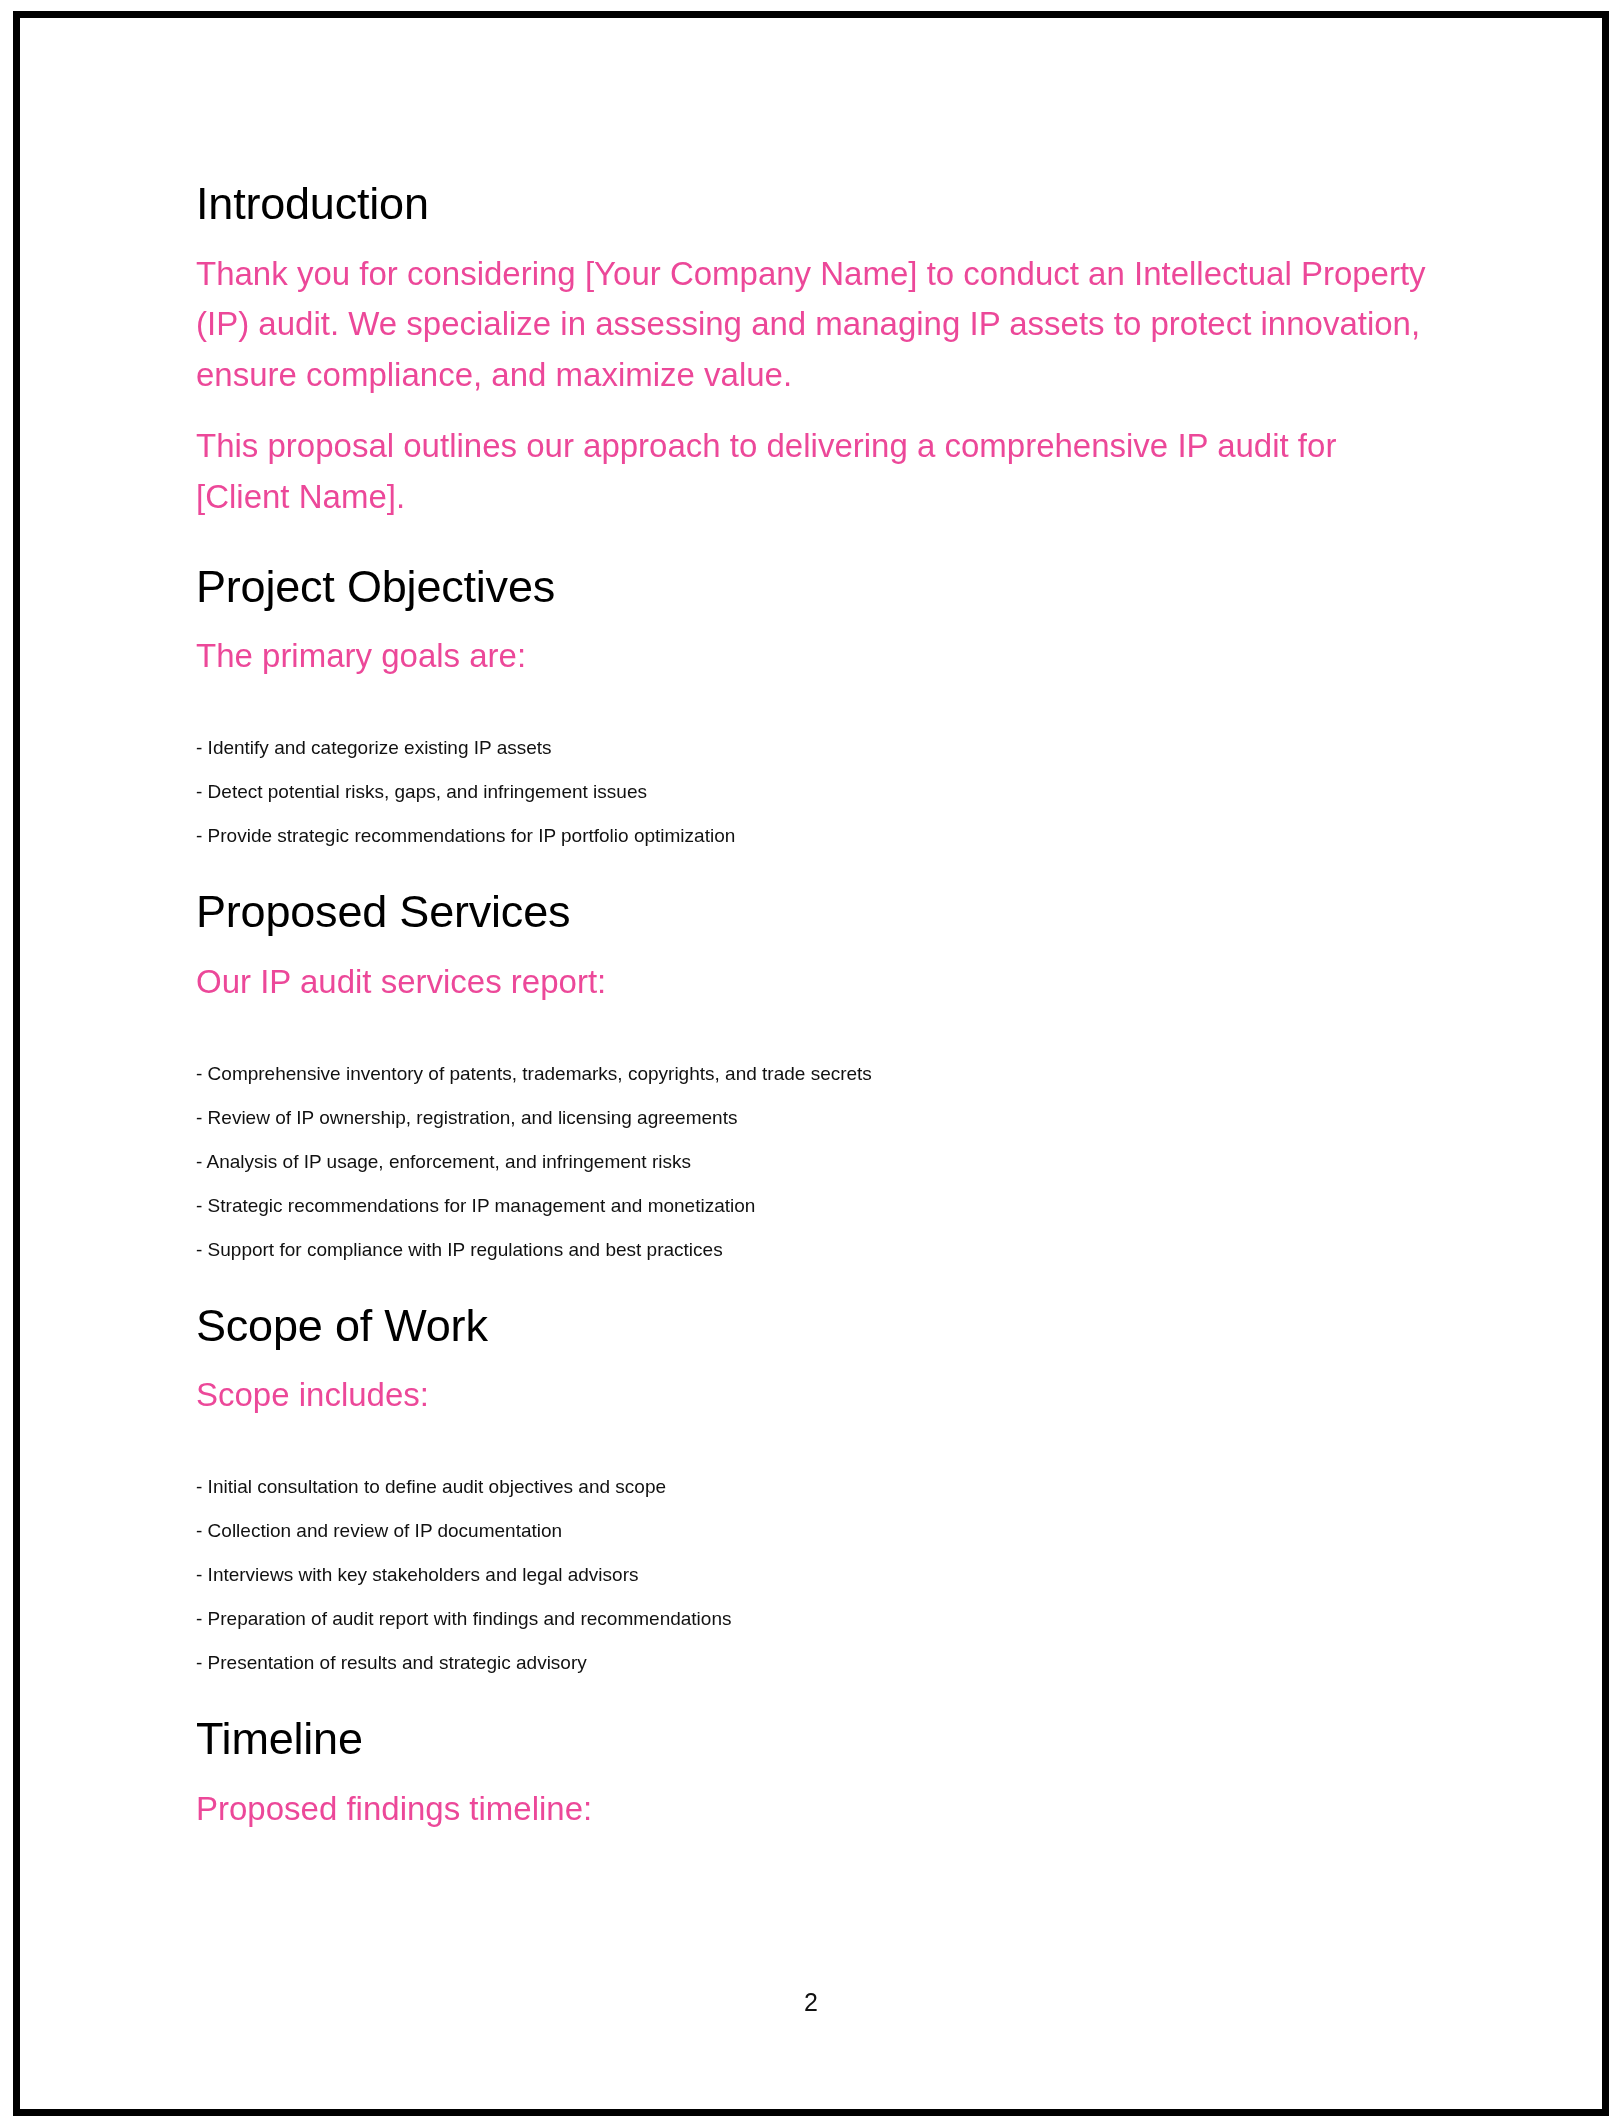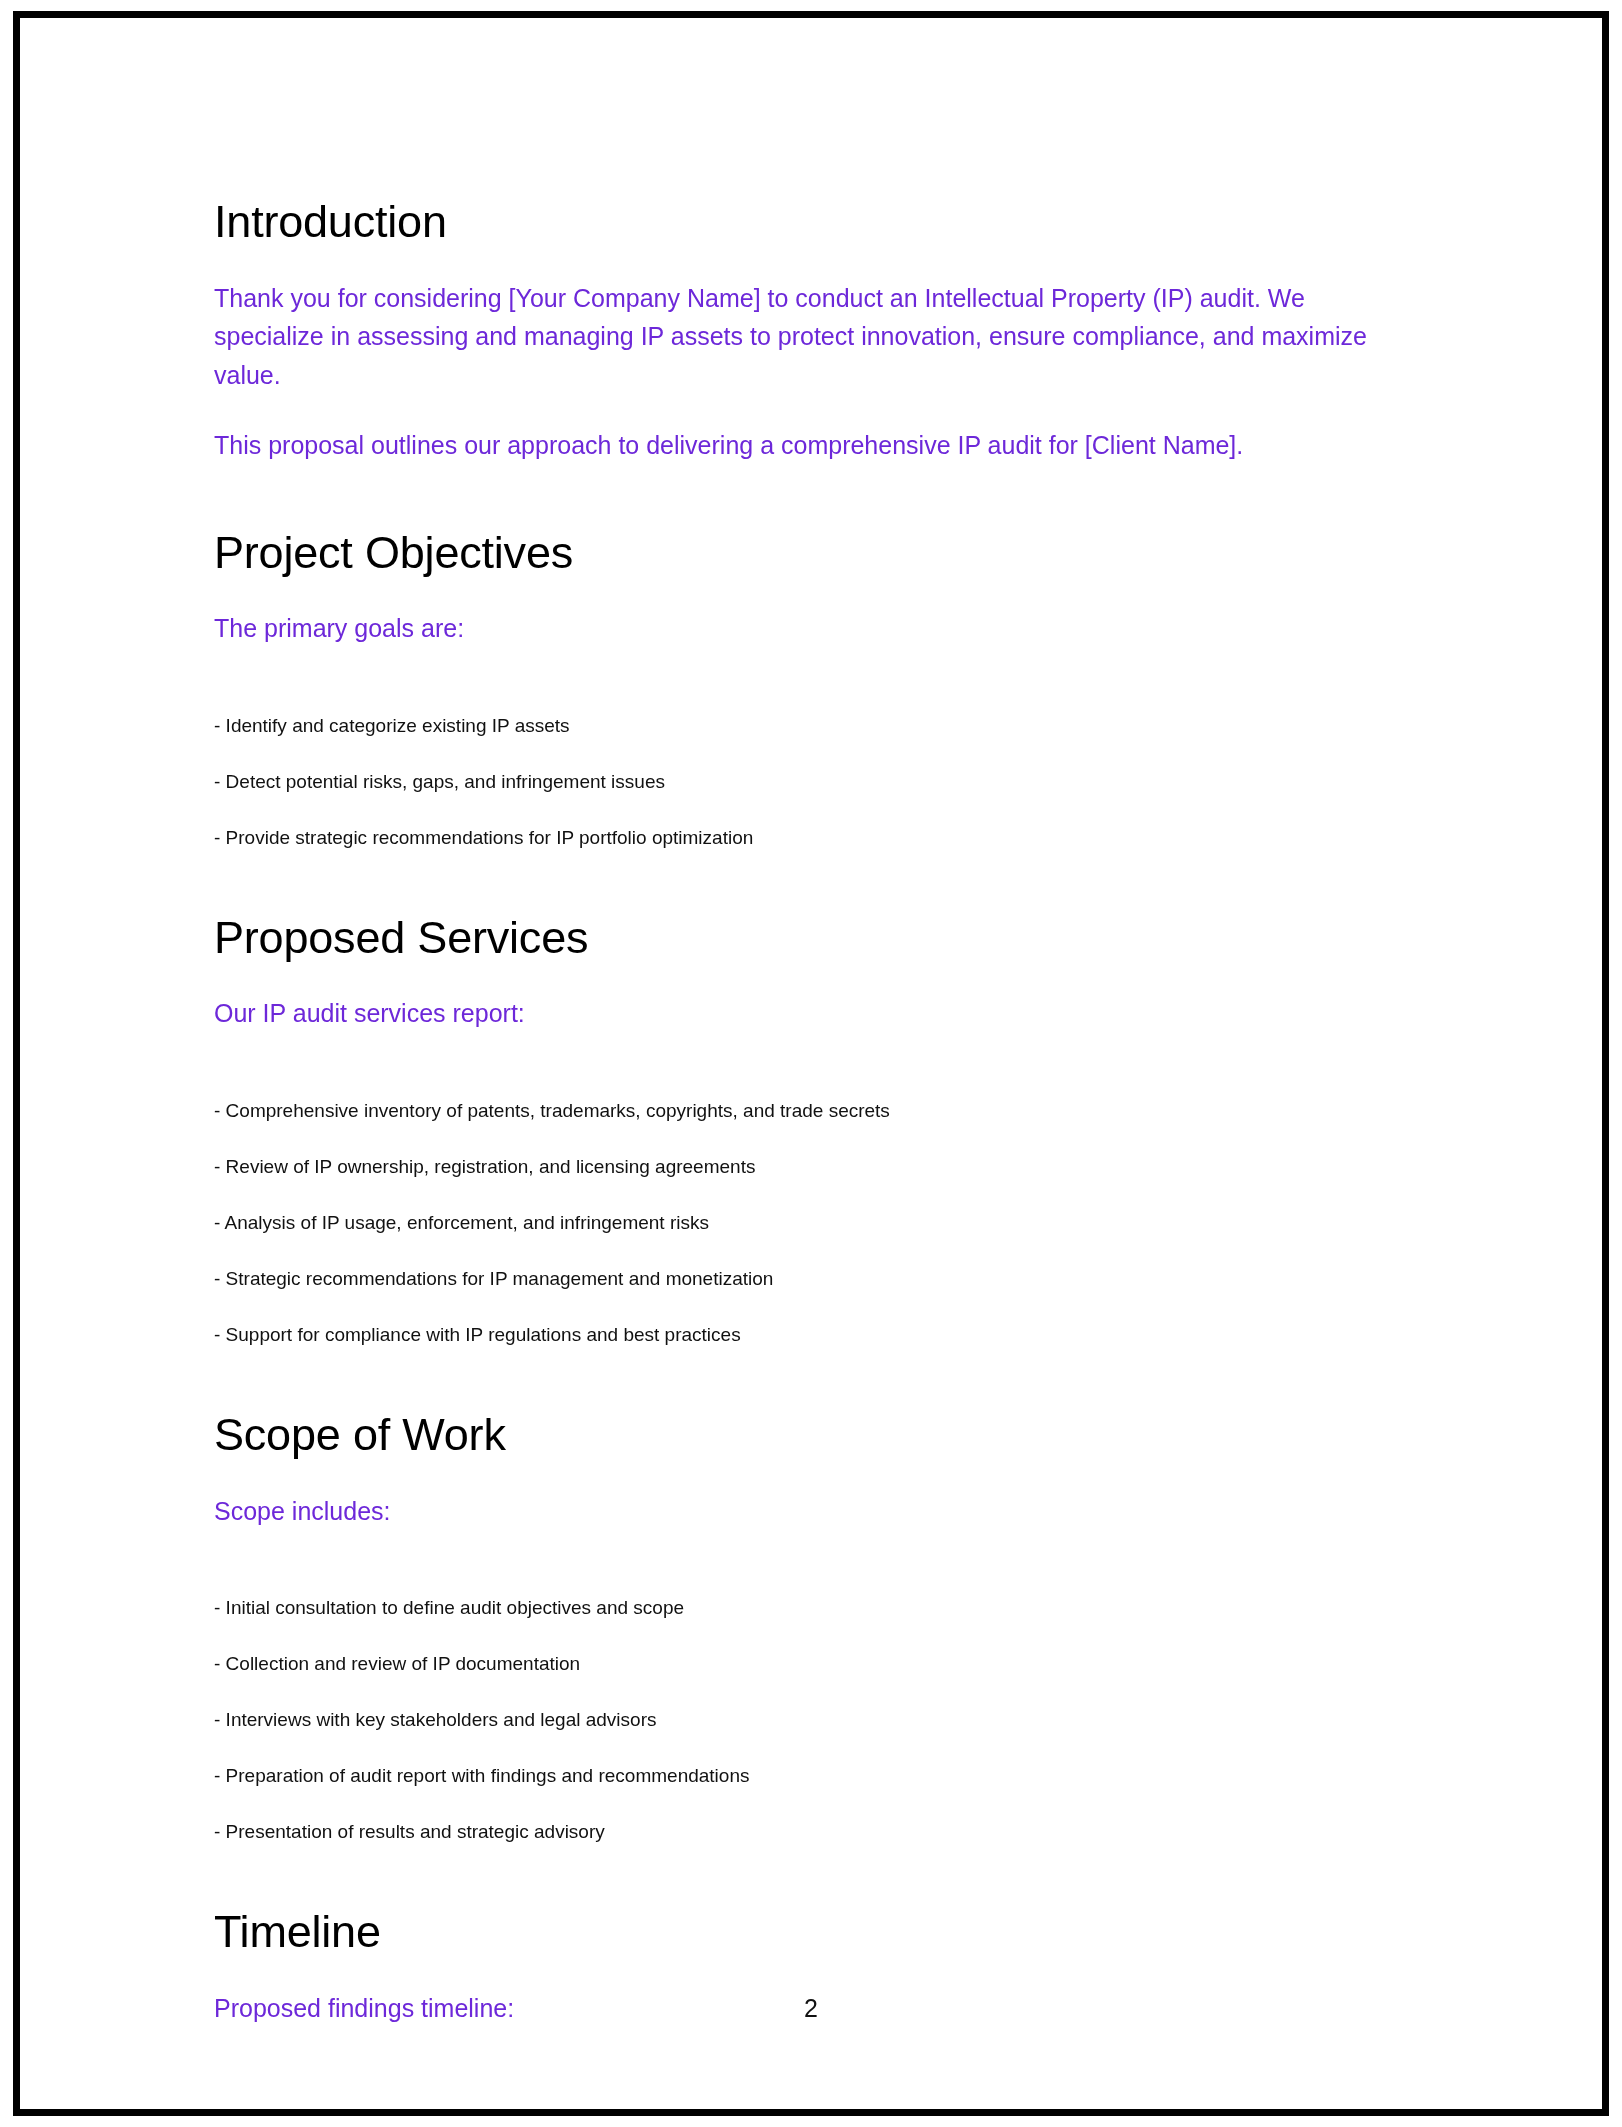--- a/index.html
+++ b/index.html
@@ -1,16 +1,16 @@
 <!DOCTYPE html>
 <html><head>
 <meta charset="utf-8">
 <title>IP Audit Proposal — Page 2</title>
 <style>
-  * { margin: 0; padding: 16px; box-sizing: border-box; }
+  * { margin: 0; padding: 10px; box-sizing: border-box; }
 
   html, body {
     width: 1622px;
     height: 2127px;
     background: #ffffff;
   }
 
   body {
     font-family: "Liberation Sans", "DejaVu Sans", sans-serif;
     color: #0b0b0b;
@@ -52,24 +52,24 @@
     margin: 0;
   }
 
   
   .section + .section { margin-top: 0; }
 
   .section-intro   { margin-top: 0; }
   .section-spaced  { margin-top: 64px; }
 
   p.body-text {
-    font-size: 25px;
+    font-size: 33px;
     font-weight: 400;
     line-height: 1.54;
-    color: #6d28d9;
+    color: #ec4899;
     margin: 0;
   }
 
   .lead-after-title { margin-top: 26px; }
   .para-gap         { margin-top: 44px; }
 
   ul.dash-list {
     list-style: none;
     margin: 34px 0 0 0;
     padding: 0;

